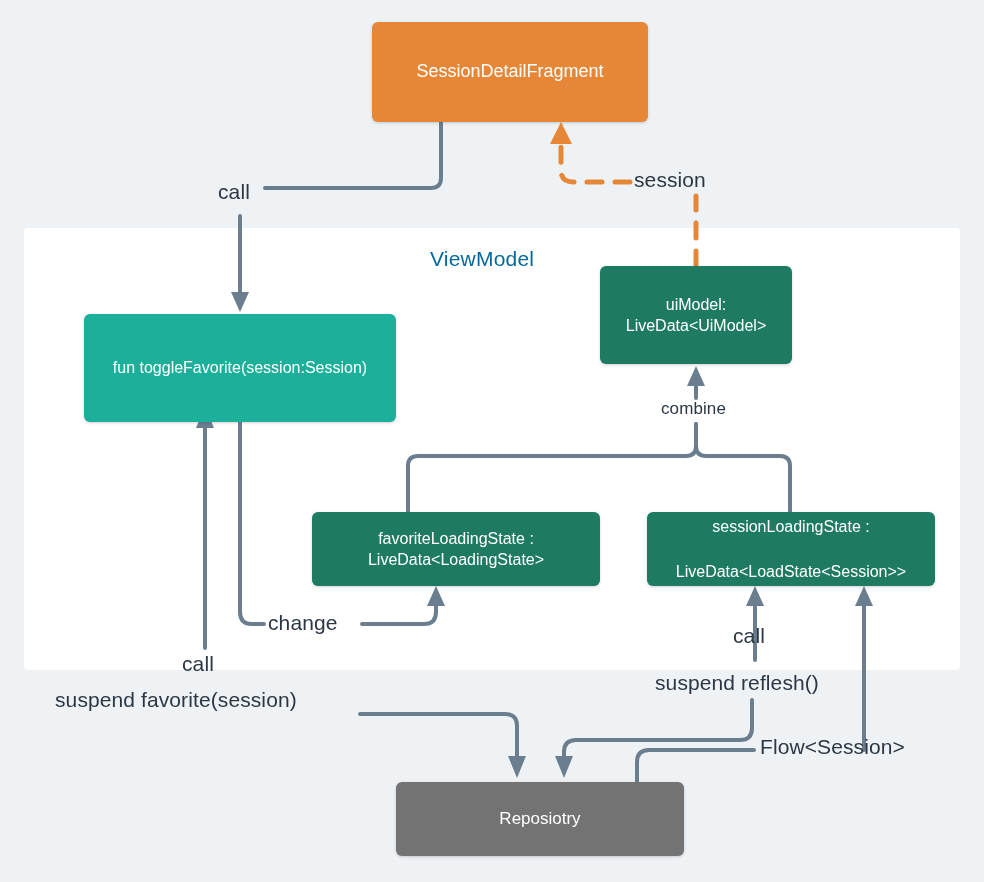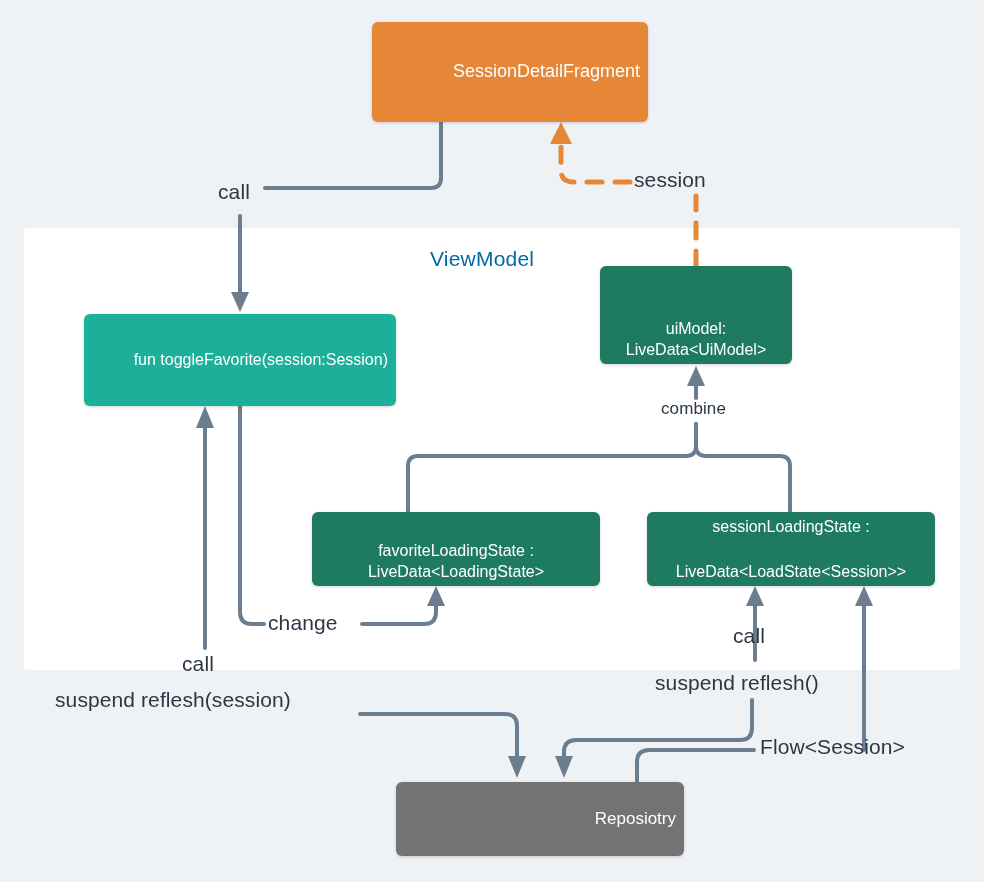--- a/index.html
+++ b/index.html
@@ -23,21 +23,21 @@
     color:#0369a1;
     letter-spacing:.2px;
     white-space:nowrap;
   }
 
   .node{
     position:absolute;
     border-radius:6px;
     display:flex;
     align-items:center;
-    justify-content:flex-end;
+    justify-content:center;
     text-align:center;
     color:#ffffff;
     box-shadow:0 1px 3px rgba(40,50,60,.22);
     line-height:1.32;
     box-sizing:border-box;
     padding:4px 8px;
   }
   .node span{display:block;}
 
   .edge-label{
@@ -96,21 +96,21 @@
 
     <path class="wire" d="M637,782 L637,762 Q637,750 649,750 L754,750"></path>
     <path class="wire" d="M864,750 L864,602"></path>
     <polygon class="head" points="864,586 855,606 873,606"></polygon>
   </svg>
 
   <div class="node" style="left:372px;top:22px;width:276px;height:100px;background:#e58737;font-size:18px;">
     <span>SessionDetailFragment</span>
   </div>
 
-  <div class="node" style="left:84px;top:314px;width:312px;height:92px;background:#1cb09a;font-size:16px;">
+  <div class="node" style="left:84px;top:314px;width:312px;height:108px;background:#1cb09a;font-size:16px;">
     <span>fun toggleFavorite(session:Session)</span>
   </div>
 
   <div class="node" style="left:600px;top:266px;width:192px;height:98px;background:#1f7a62;font-size:16px;flex-direction:column;">
     <span>uiModel:</span>
     <span>LiveData&lt;UiModel&gt;</span>
   </div>
 
   <div class="node" style="left:312px;top:512px;width:288px;height:74px;background:#1f7a62;font-size:16px;flex-direction:column;">
     <span>favoriteLoadingState :</span>
@@ -129,21 +129,21 @@
   <div class="edge-label" style="left:218px;top:180px;">call</div>
 
   <div class="edge-label" style="left:634px;top:168px;">session</div>
 
   <div class="edge-label serifish" style="left:661px;top:399px;">combine</div>
 
   <div class="edge-label" style="left:268px;top:611px;">change</div>
 
   <div class="edge-label" style="left:182px;top:652px;">call</div>
 
-  <div class="edge-label" style="left:55px;top:688px;">suspend reflesh(session)</div>
+  <div class="edge-label" style="left:55px;top:688px;">suspend favorite(session)</div>
 
   <div class="edge-label" style="left:733px;top:624px;">call</div>
 
   <div class="edge-label" style="left:655px;top:671px;">suspend reflesh()</div>
 
   <div class="edge-label" style="left:760px;top:735px;">Flow&lt;Session&gt;</div>
 
 </div>
 
 </body></html>

